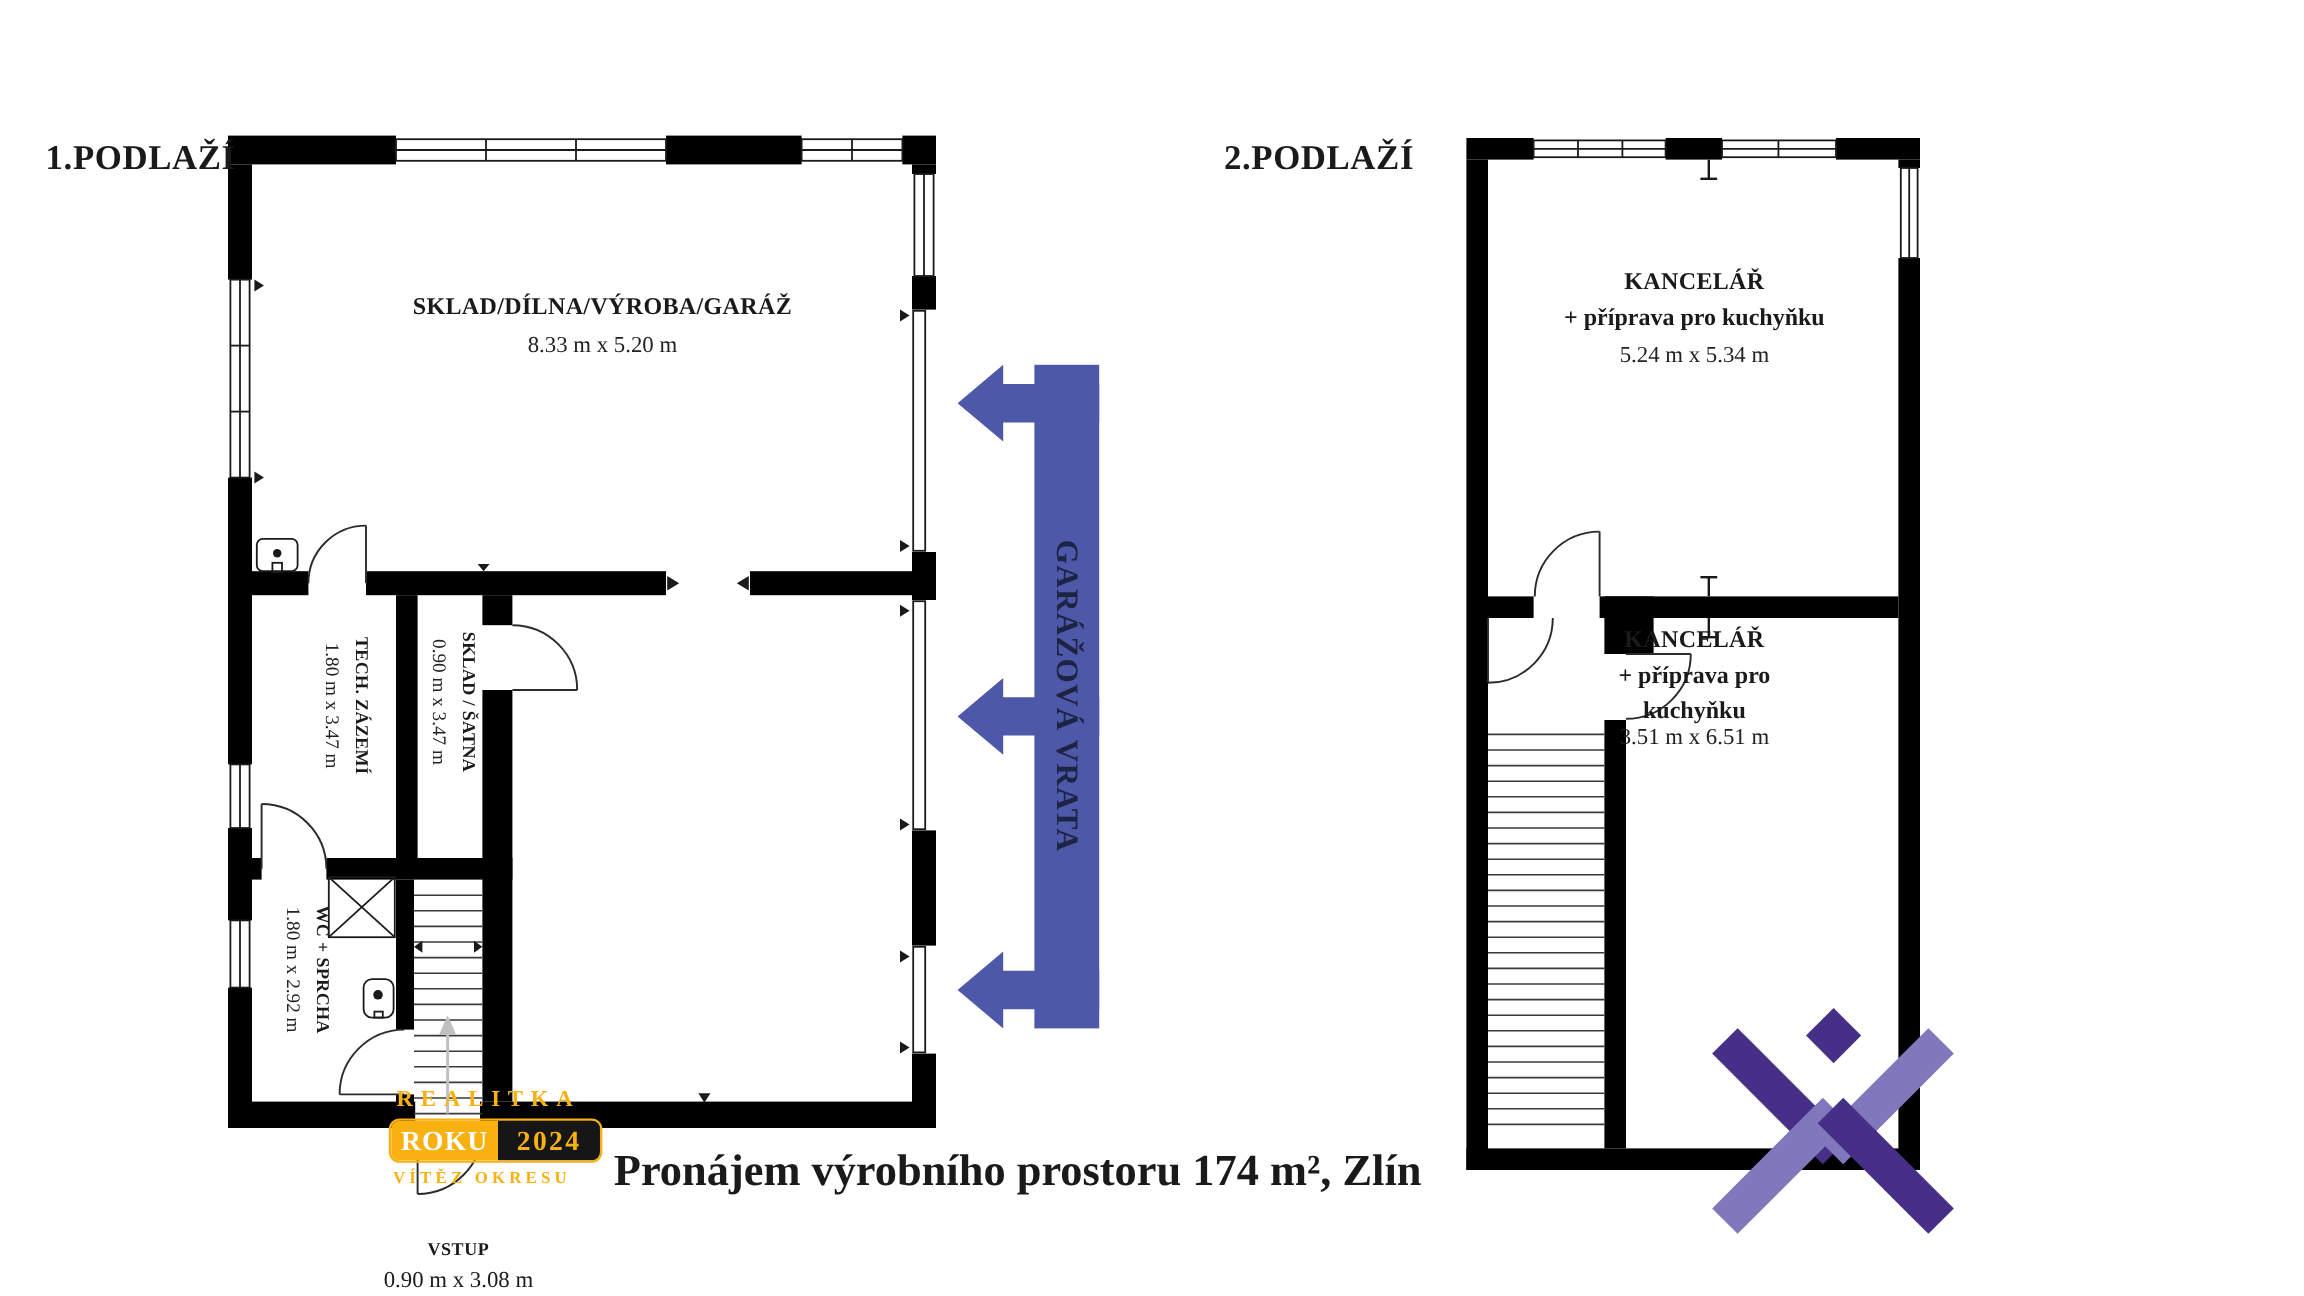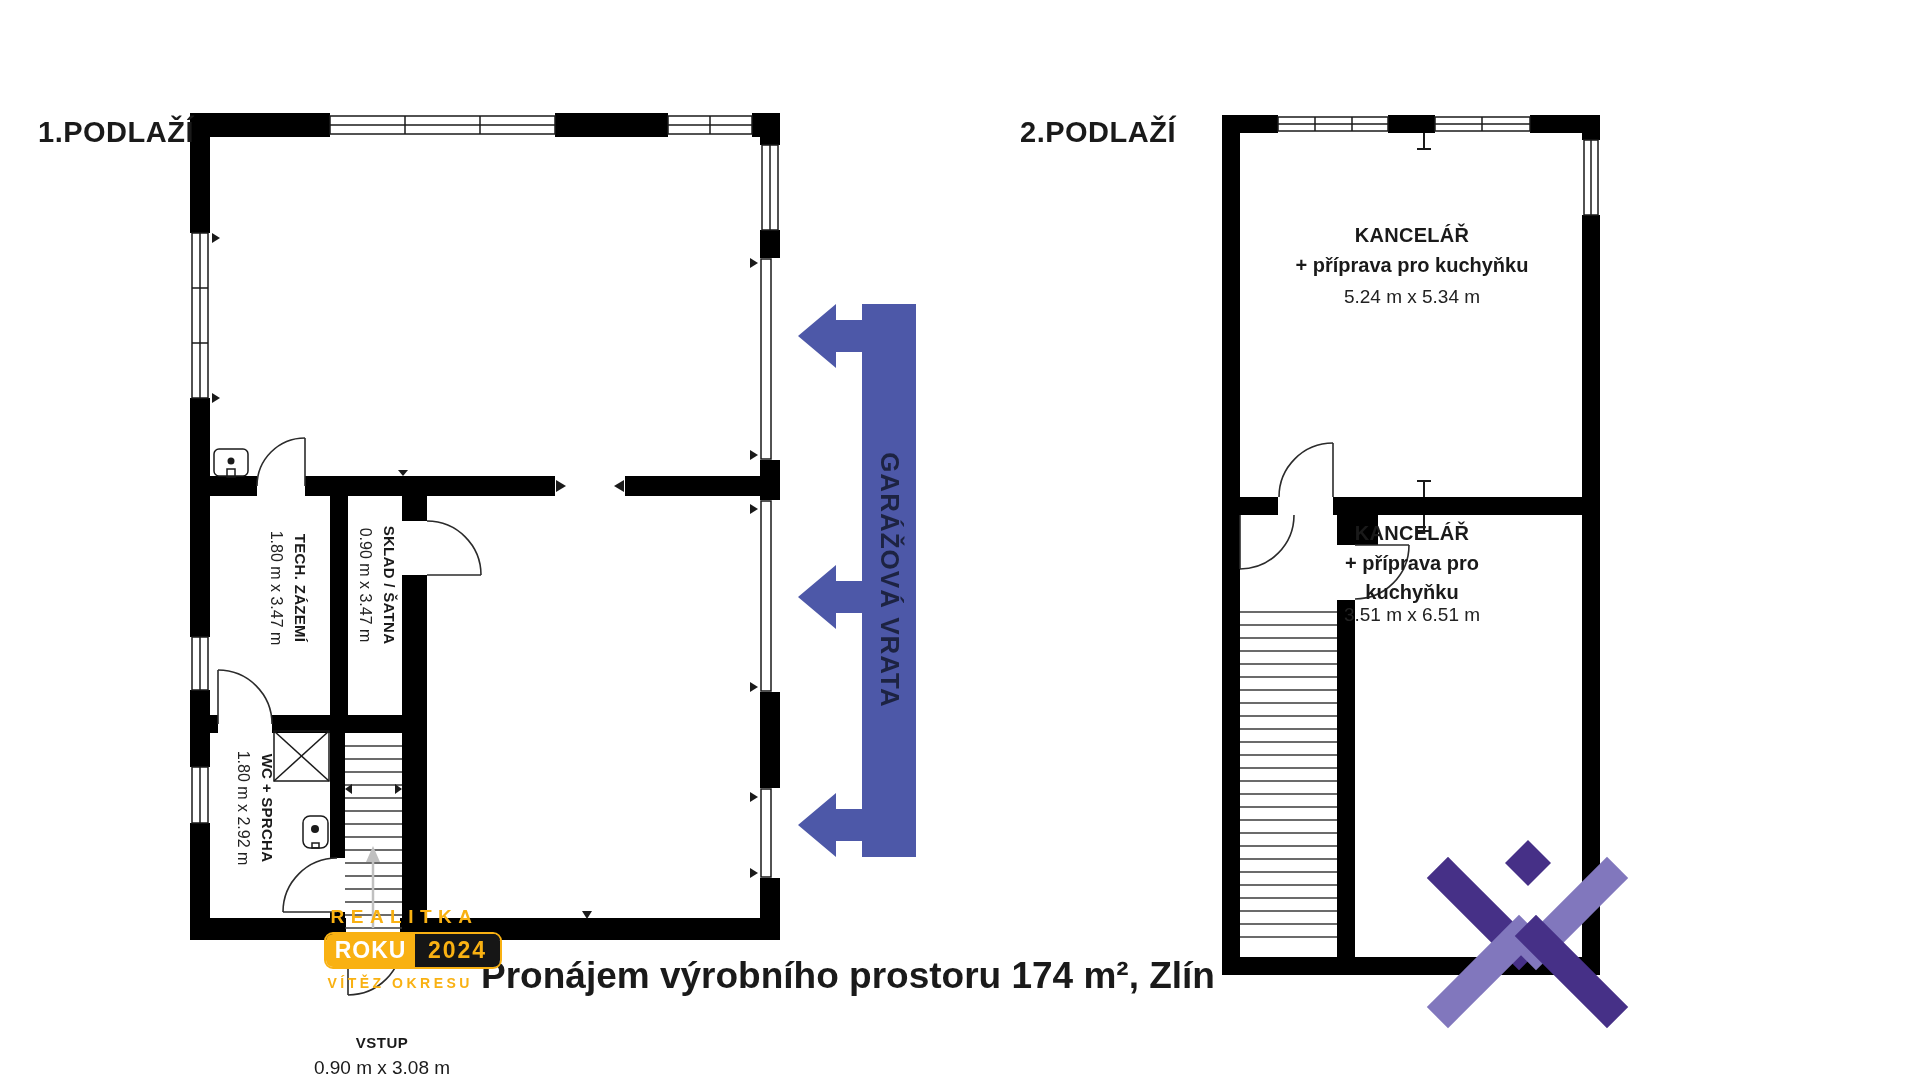--- a/index.html
+++ b/index.html
@@ -1,17 +1,17 @@
 <!DOCTYPE html>
 <html><head>
 <meta charset="utf-8">
 <style>
   html,body{margin:0;padding:0;background:#ffffff;}
   .canvas{position:relative;width:1710px;height:1080px;background:#fff;overflow:hidden;
-          font-family:Liberation Sans, sans-serif;color:#1a1a1a;}
+          font-family:Liberation Serif, serif;color:#1a1a1a;}
   svg.plan{position:absolute;left:0;top:0;}
   .lbl{position:absolute;transform:translate(-50%,-50%);text-align:center;white-space:nowrap;z-index:5;}
   .lbl .rname{font-weight:bold;font-size:20px;letter-spacing:.3px;}
   .lbl .rdims{font-size:19px;margin-top:9px;color:#222;}
   .lbl.rot{transform:translate(-50%,-50%) rotate(90deg);}
   .lbl.rot .rname{font-size:15px;}
   .lbl.rot .rdims{font-size:16px;margin-top:7px;}
   .floor-heading{position:absolute;font-weight:bold;font-size:29px;letter-spacing:.5px;z-index:5;}
   .garage-label{position:absolute;transform:translate(-50%,-50%) rotate(90deg);
        font-weight:bold;font-size:26px;letter-spacing:1px;color:#1d2342;z-index:6;white-space:nowrap;}
@@ -251,20 +251,24 @@
       <path d="M 1448 878 L 1519 949" stroke="#463087" stroke-width="30" fill="none"></path>
       <path d="M 1607 878 L 1536 949" stroke="#8177bd" stroke-width="30" fill="none"></path>
       <path d="M 1448 1007 L 1519 936" stroke="#8177bd" stroke-width="30" fill="none"></path>
       <path d="M 1607 1007 L 1536 936" stroke="#463087" stroke-width="30" fill="none"></path>
     </g>
   </svg>
 
   <div class="floor-heading" style="left:38px;top:116px;">1.PODLAŽÍ</div>
   <div class="floor-heading" style="left:1020px;top:116px;">2.PODLAŽÍ</div>
 
+  <div class="lbl" style="left:502px;top:272px;">
+    <div class="rname">SKLAD/DÍLNA/VÝROBA/GARÁŽ</div>
+    <div class="rdims">8.33 m x 5.20 m</div>
+  </div>
 
 
   <div class="lbl rot" style="left:288px;top:588px;">
     <div class="rname">TECH. ZÁZEMÍ</div>
     <div class="rdims">1.80 m x 3.47 m</div>
   </div>
 
   <div class="lbl rot" style="left:377px;top:585px;">
     <div class="rname">SKLAD / ŠATNA</div>
     <div class="rdims">0.90 m x 3.47 m</div>

